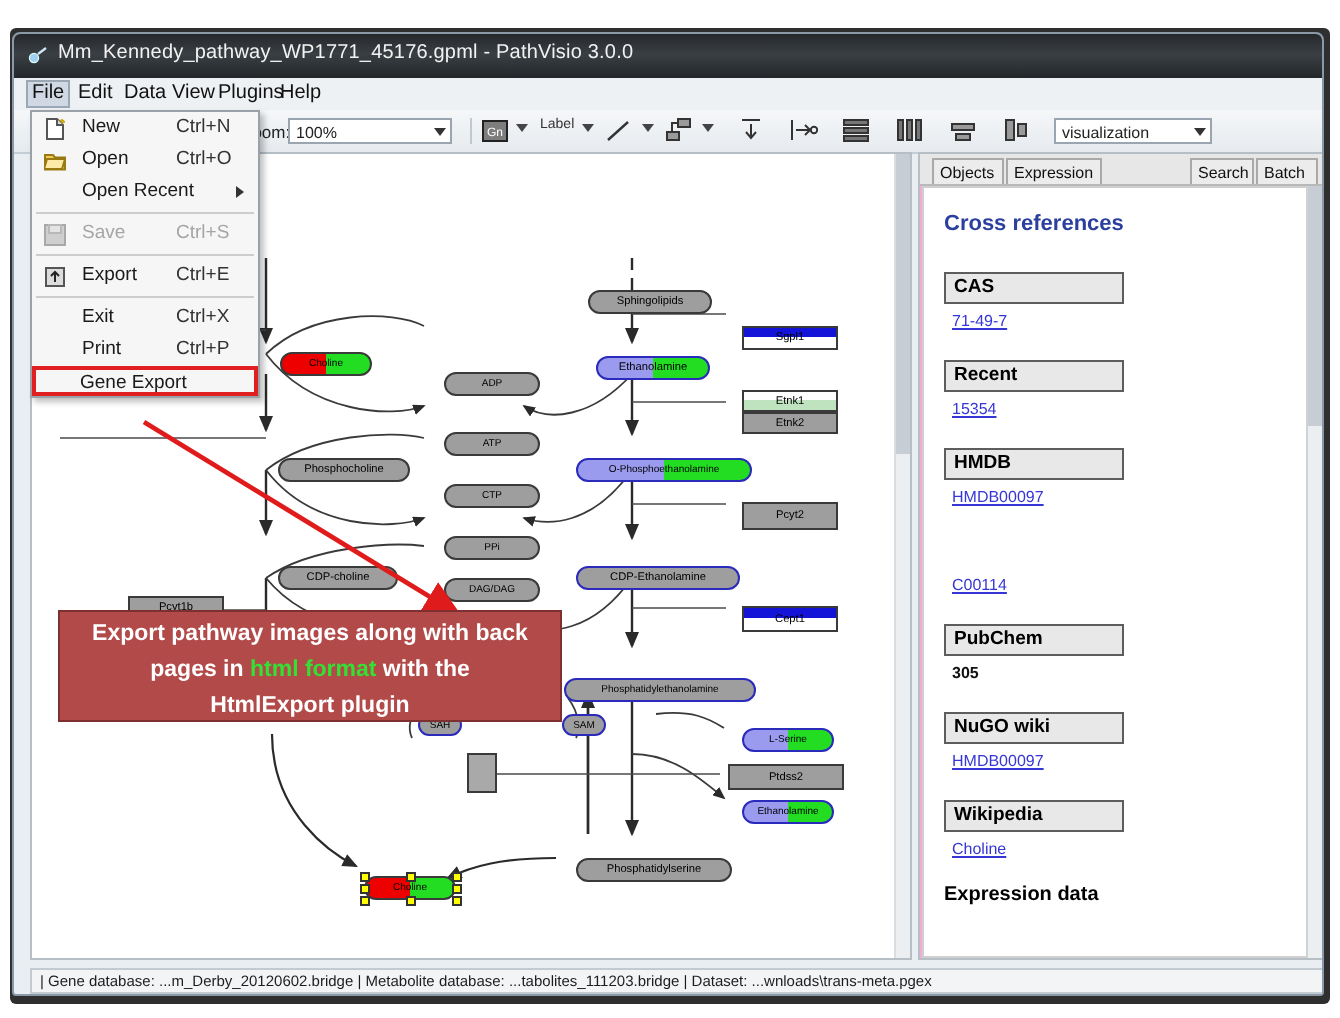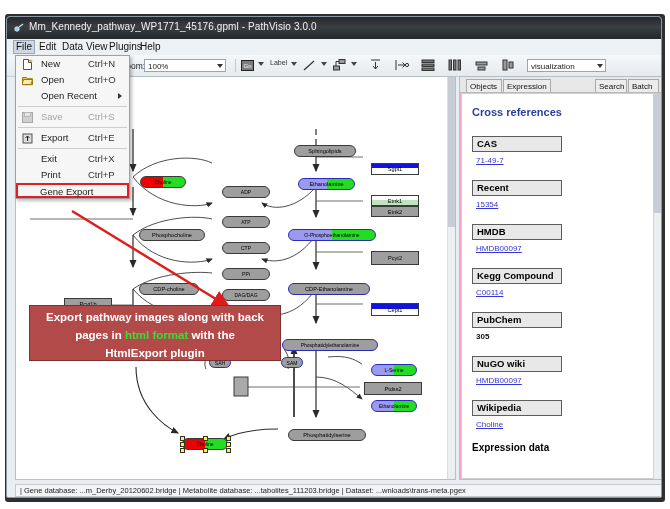--- a/index.html
+++ b/index.html
@@ -462,21 +462,20 @@
 
         <div class="xrow-h" style="top:42px">CAS</div>
         <div class="xrow-v" style="top:62px">71-49-7</div>
 
         <div class="xrow-h" style="top:86px">Recent</div>
         <div class="xrow-v" style="top:106px">15354</div>
 
         <div class="xrow-h" style="top:130px">HMDB</div>
         <div class="xrow-v" style="top:150px">HMDB00097</div>
 
-        <div class="xrow-h" style="top:174px">Kegg Compound</div>
         <div class="xrow-v" style="top:194px">C00114</div>
 
         <div class="xrow-h" style="top:218px">PubChem</div>
         <div class="xrow-v plain" style="top:238px">305</div>
 
         <div class="xrow-h" style="top:262px">NuGO wiki</div>
         <div class="xrow-v" style="top:282px">HMDB00097</div>
 
         <div class="xrow-h" style="top:306px">Wikipedia</div>
         <div class="xrow-v" style="top:326px">Choline</div>

